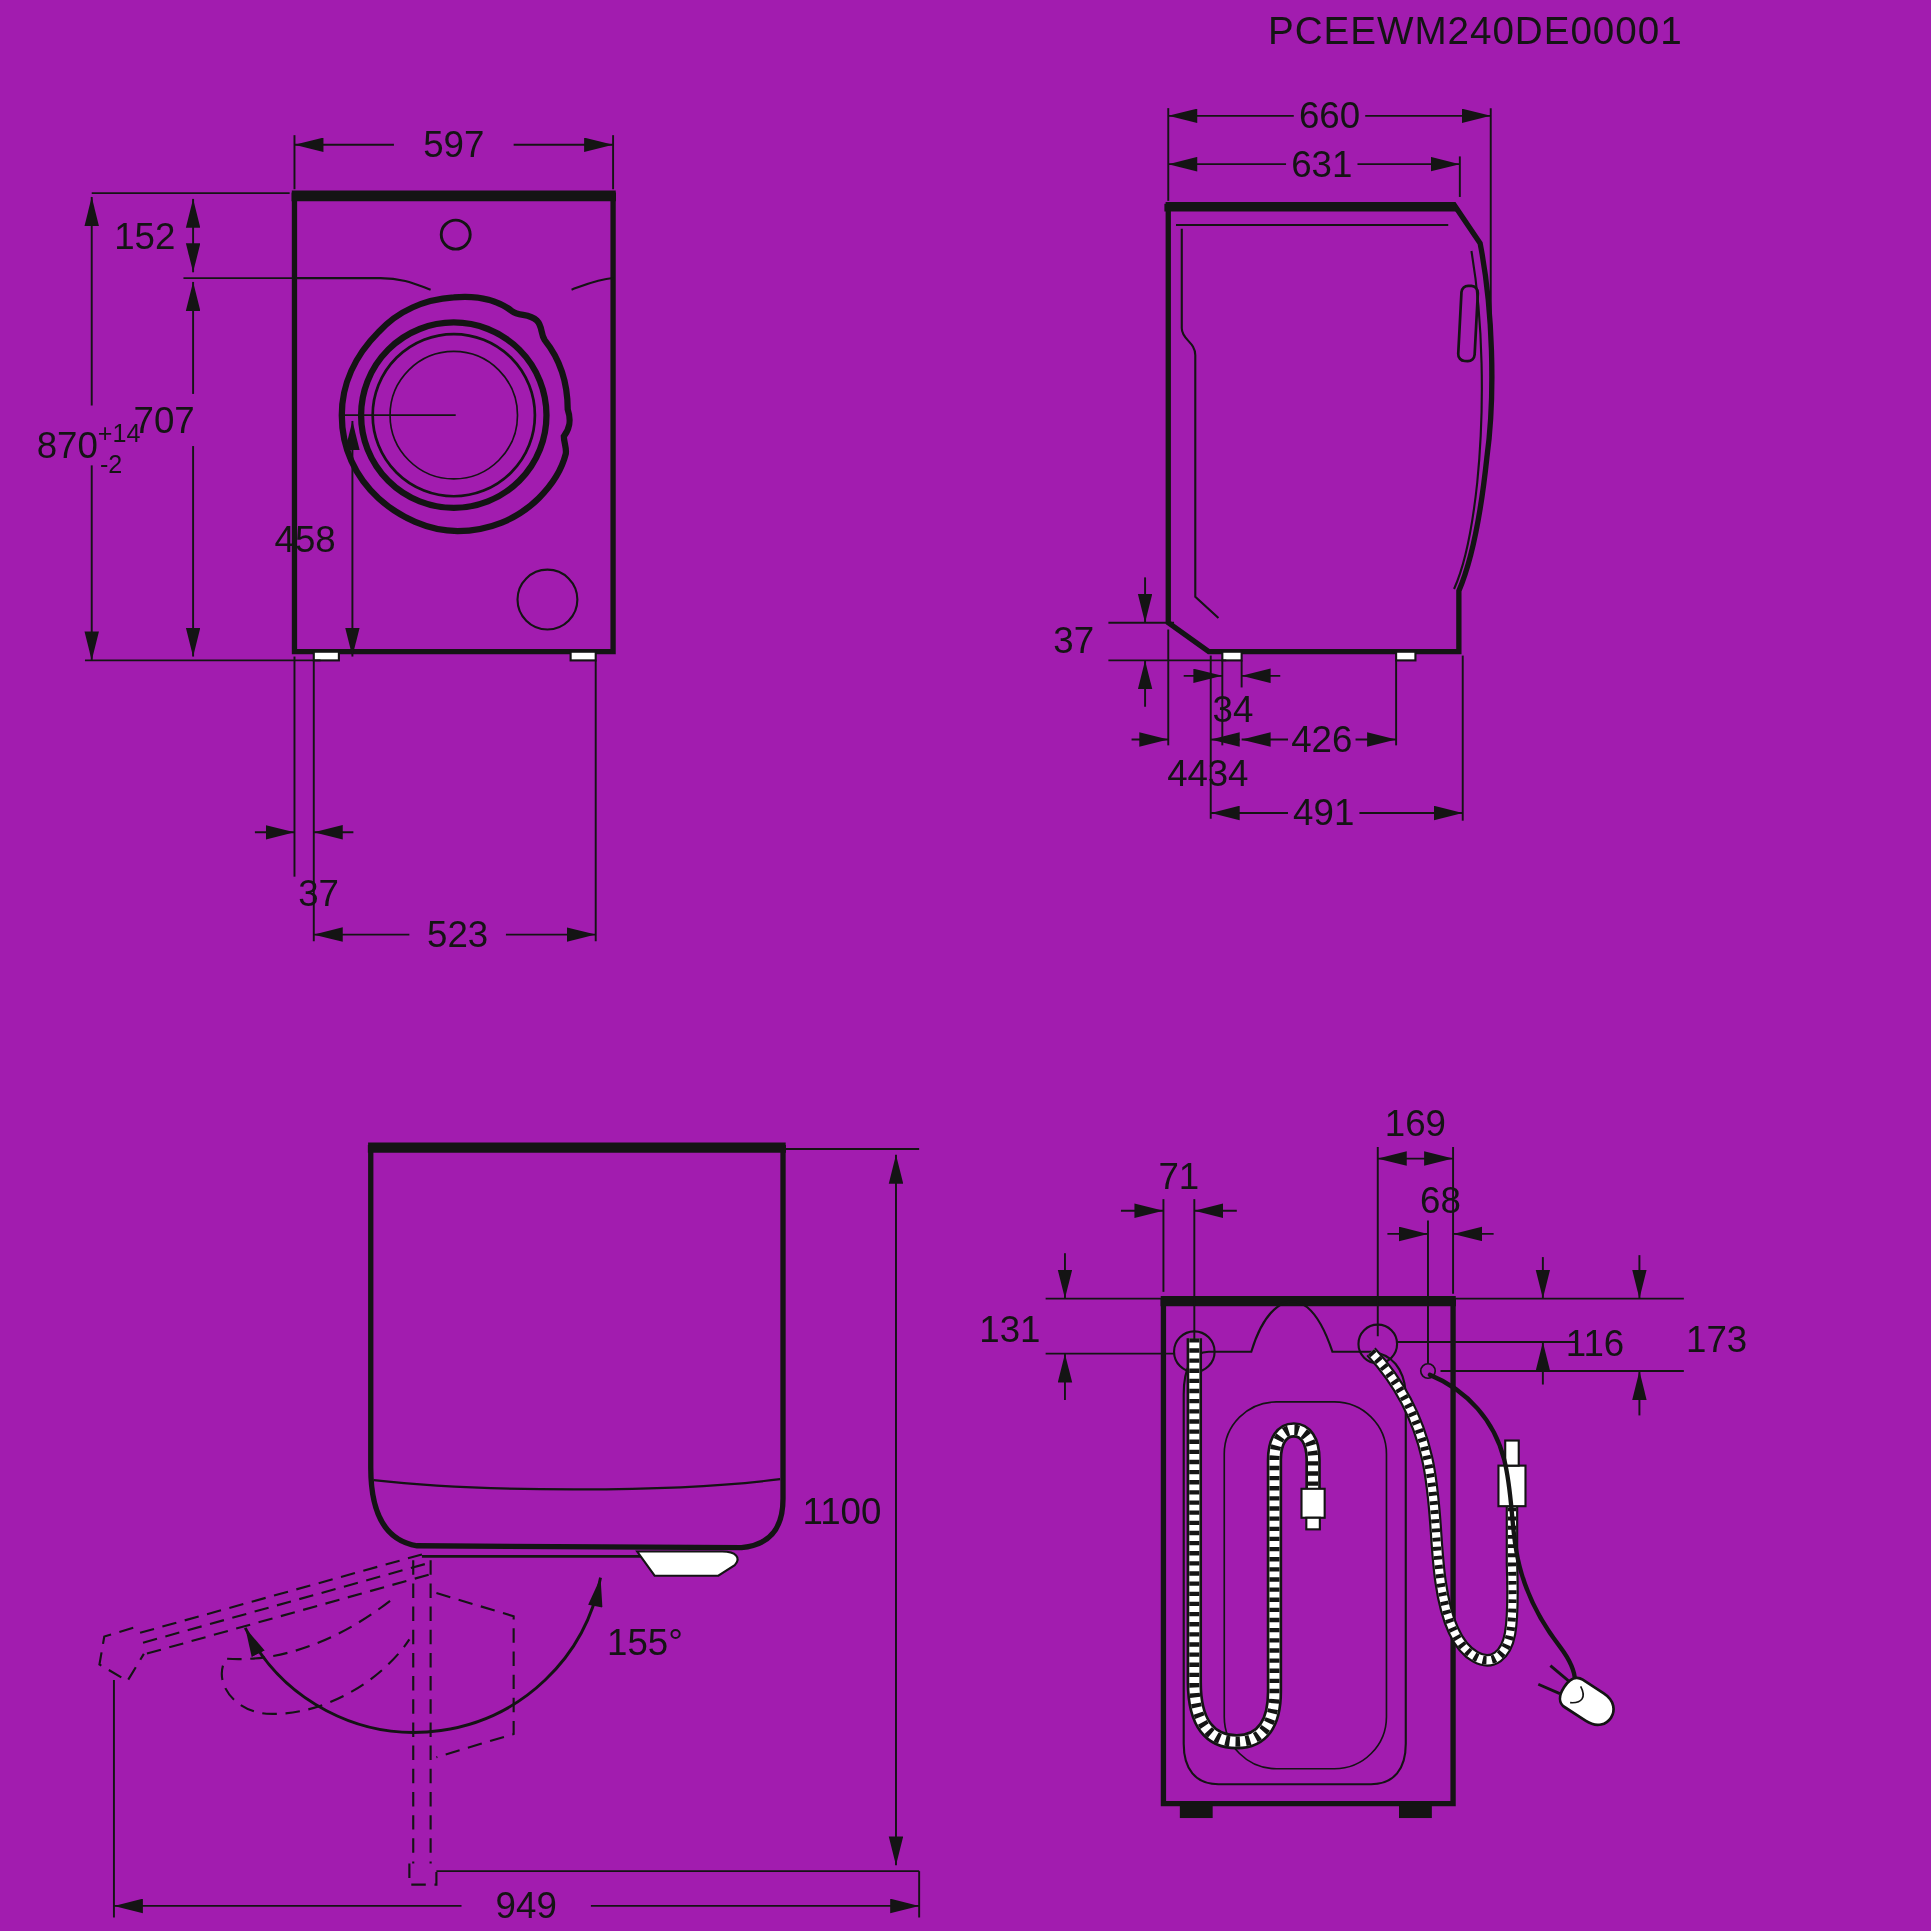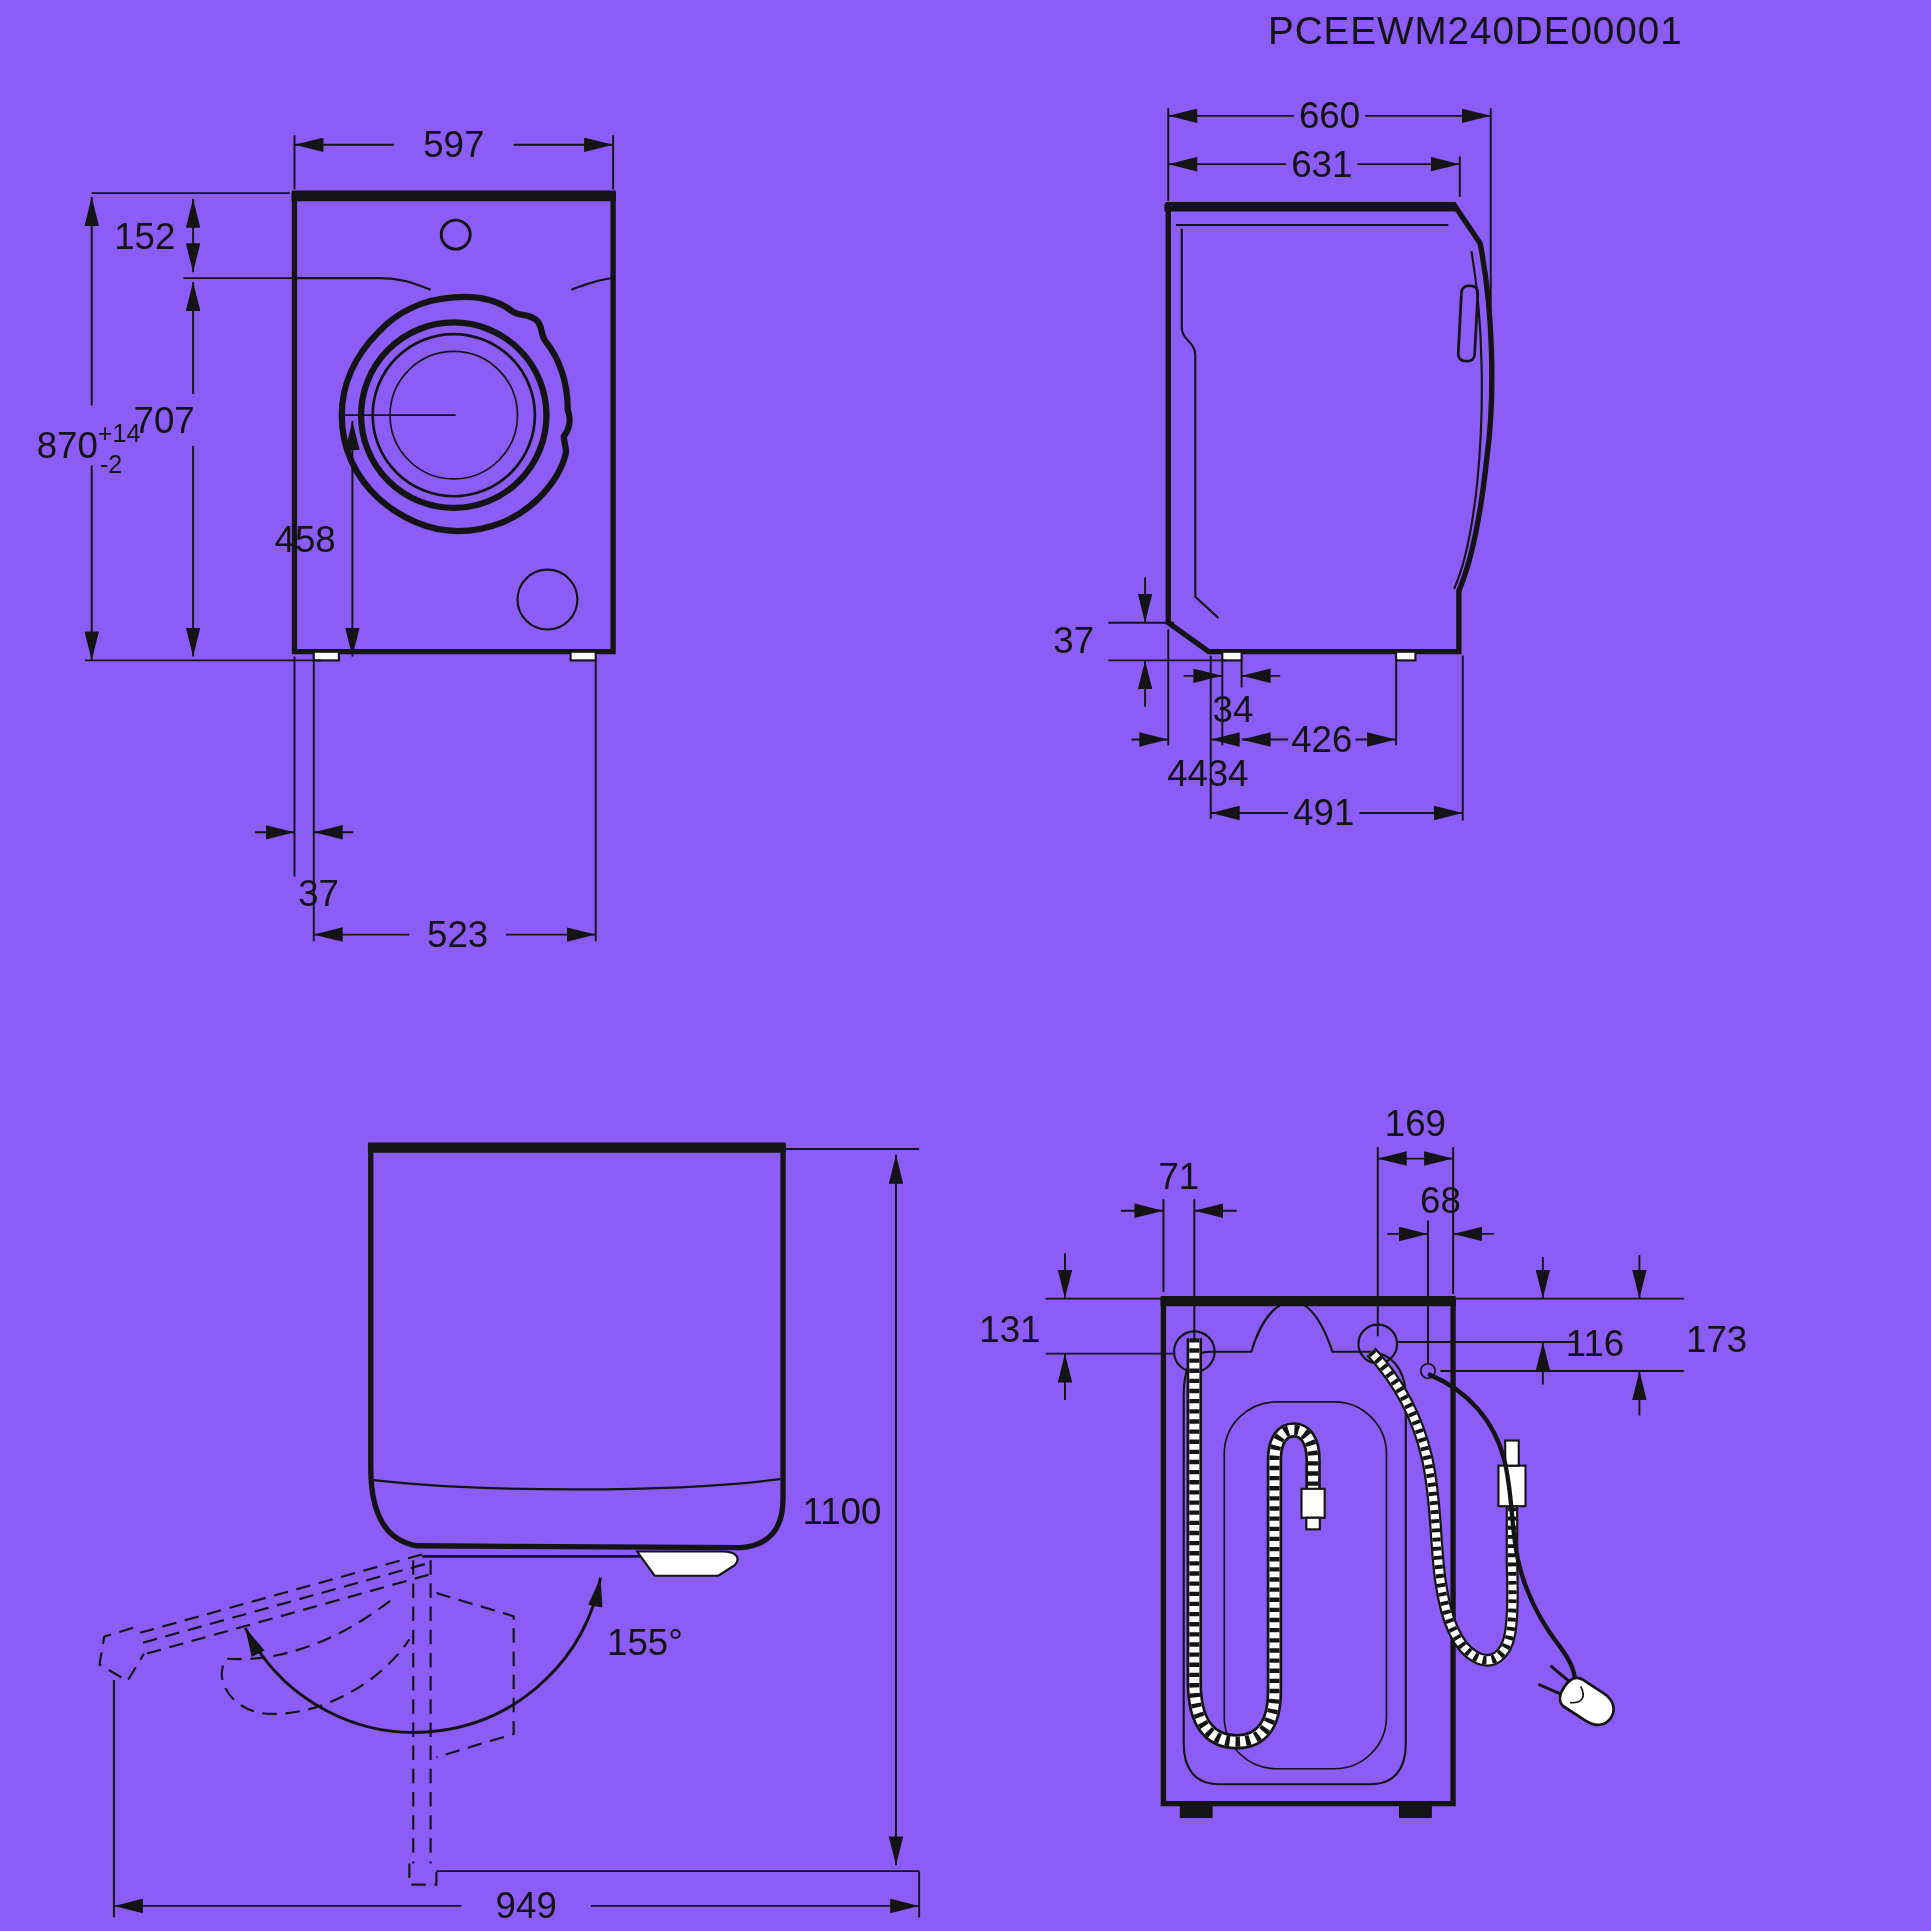--- a/index.html
+++ b/index.html
@@ -1,16 +1,16 @@
 <!DOCTYPE html>
 <html><head>
 <meta charset="utf-8">
 <style>
   html,body{margin:0;padding:0;background:#ffffff;}
-  .page{width:1931px;height:1931px;position:relative;background:#8b5cf6;font-family:"Liberation Sans",sans-serif;}
+  .page{width:1931px;height:1931px;position:relative;background:#a21caf;font-family:"Liberation Sans",sans-serif;}
   svg{display:block;}
   .ln{stroke:#141414;fill:none;}
   .w9{stroke-width:9;} .w8{stroke-width:8;} .w6{stroke-width:6.5;} .w5{stroke-width:5.5;}
   .w3{stroke-width:3;} .w28{stroke-width:2.8;} .w22{stroke-width:2.2;} .w16{stroke-width:1.7;}
   .dim{stroke:#141414;stroke-width:2;fill:none;}
   .dash{stroke:#141414;stroke-width:2.2;fill:none;stroke-dasharray:15 9;}
   .lbl{font-family:"Liberation Sans",sans-serif;font-size:38px;fill:#141414;}
   .lblm{text-anchor:middle;}
   .sup{font-size:26px;} 
   .title{font-size:40px;letter-spacing:1px;}

